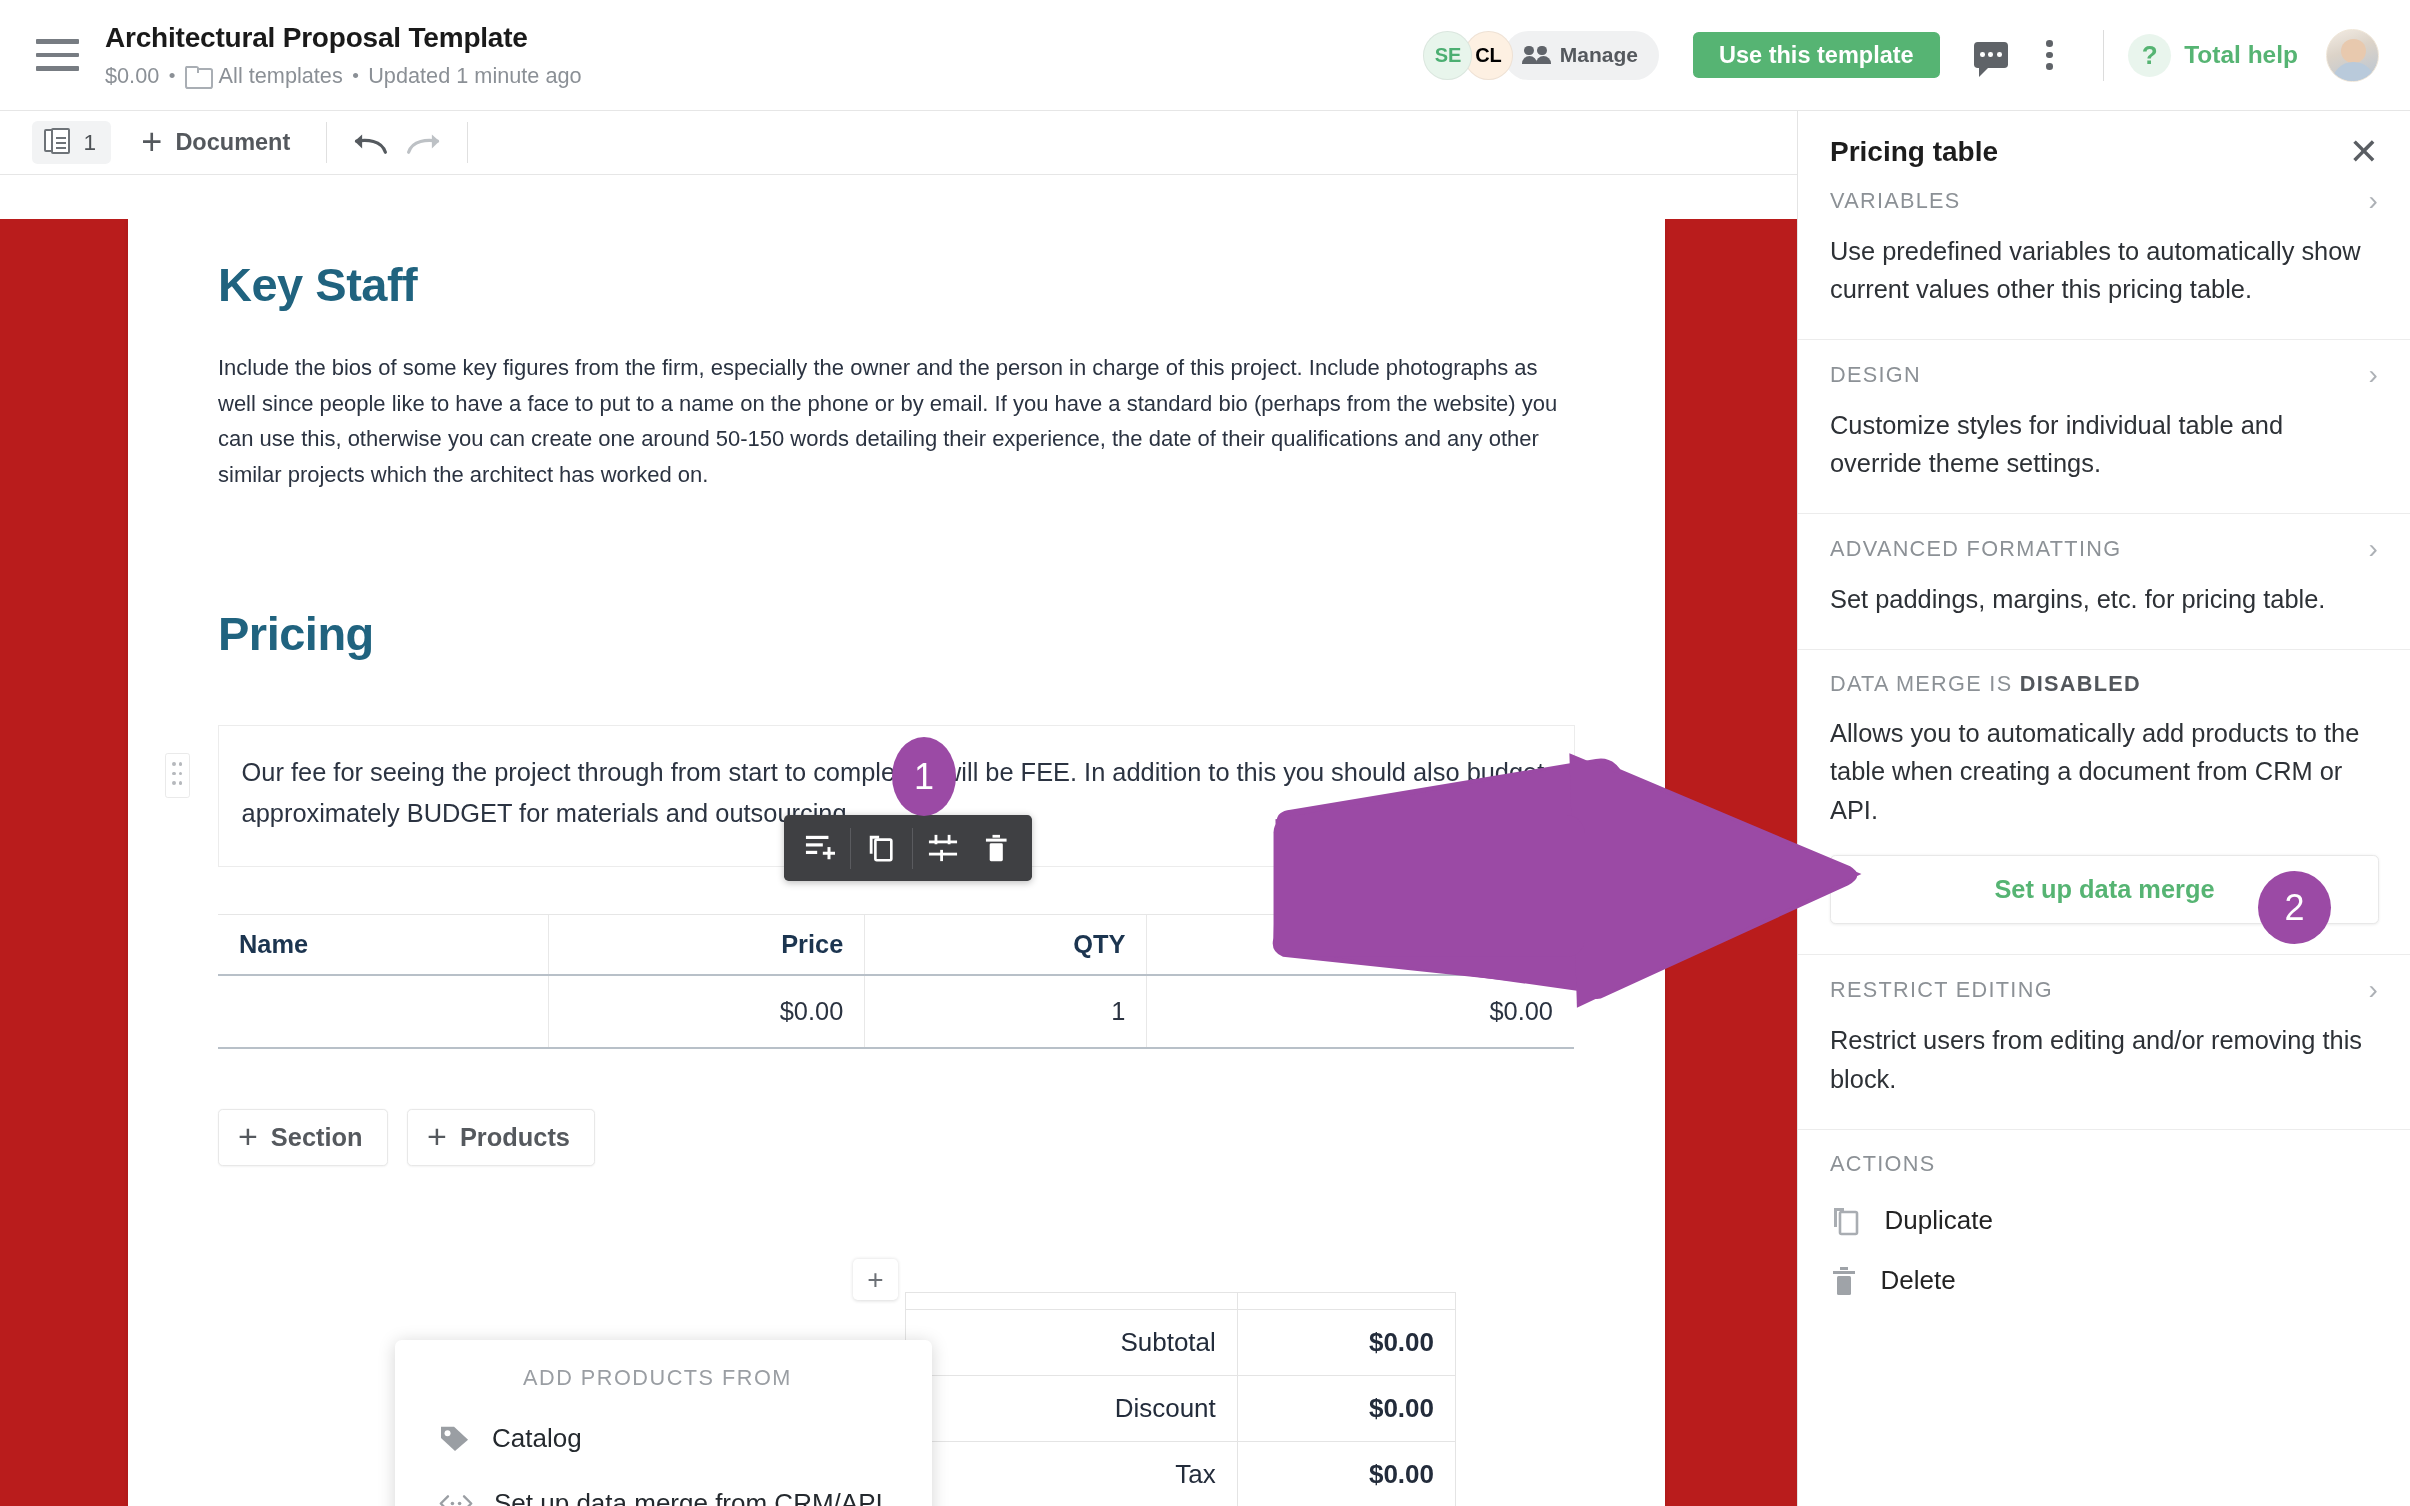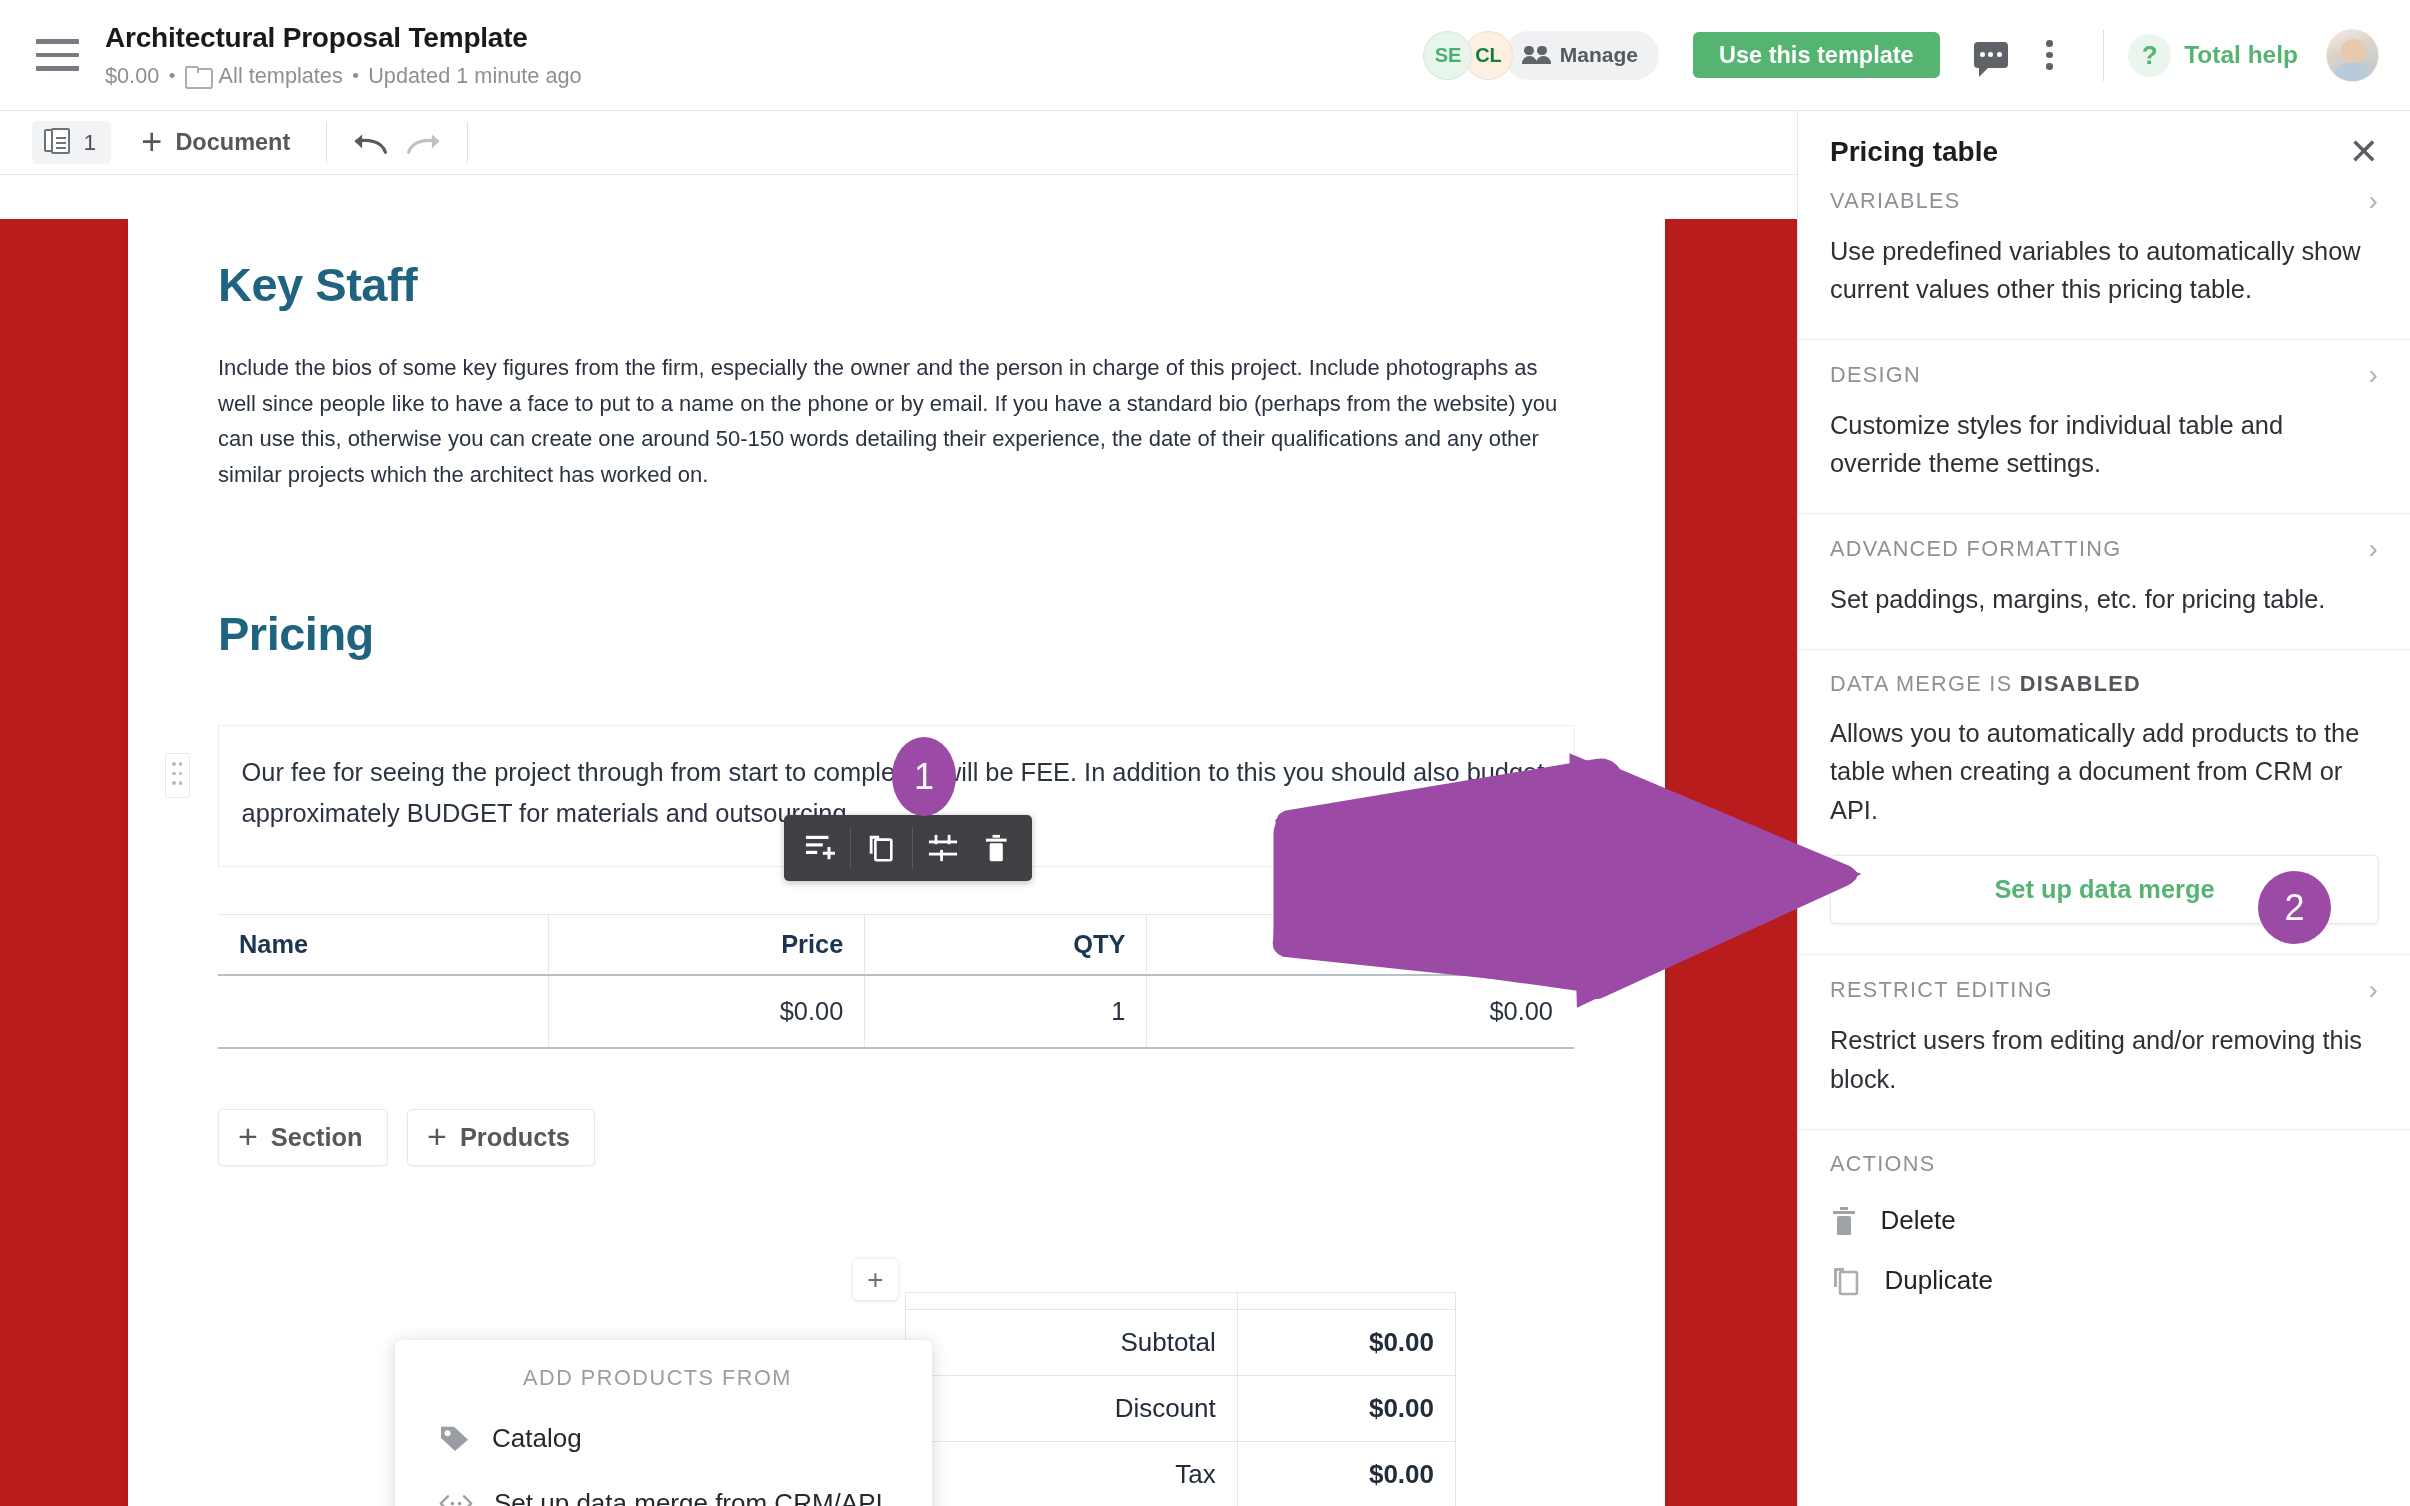--- a/index.html
+++ b/index.html
@@ -47,21 +47,21 @@
 
   .top-right { margin-left: auto; display: flex; align-items: center; padding-right: 32px; }
 
   .avatars { display: flex; align-items: center; }
   .av {
     width: 49px; height: 49px; border-radius: 50%;
     display: flex; align-items: center; justify-content: center;
     font-size: 20px; font-weight: bold; border: 0.9px solid rgba(0,0,0,0.06);
   }
   .av.se { background: #e8f5ec; color: #4caf72; z-index: 3; }
-  .av.cl { background: #fdf0e2; color: #15803d; margin-left: -8.5px; z-index: 2; }
+  .av.cl { background: #fdf0e2; color: #000000; margin-left: -8.5px; z-index: 2; }
   .manage-btn {
     height: 49px; margin-left: -8.5px; background: #f0f1f2; border: none;
     border-radius: 24.5px; padding: 0 21px 0 19px; display: flex; align-items: center;
     gap: 10.4px; font-size: 21px; font-weight: bold; color: #55595e; cursor: pointer;
     font-family: "Liberation Sans", sans-serif;
   }
   .people-ico { display: inline-block; width: 26px; height: 19px; position: relative; }
   .people-ico .h1, .people-ico .h2 { position: absolute; border-radius: 50%; background: #60646a; }
   .people-ico .h1 { width: 9.4px; height: 9.4px; left: 0.9px; top: 0; }
   .people-ico .h2 { width: 9.4px; height: 9.4px; left: 14px; top: 0; }
@@ -580,34 +580,34 @@
       <div class="rp-sec-head">
         <span>RESTRICT EDITING</span>
         <span class="chev">›</span>
       </div>
       <div class="rp-desc">Restrict users from editing and/or removing this block.</div>
     </div>
 
     <div class="rp-section" style="border-bottom:none;">
       <div class="rp-actions-head">ACTIONS</div>
       <div class="rp-action">
+        <svg width="32" height="32" viewBox="0 0 32 32">
+          <path d="M4 3 h10 v3 h-7 v16 h-3 z" fill="#a9adb2"></path>
+          <rect x="10" y="7" width="17" height="22" rx="1.5" fill="none" stroke="#a9adb2" stroke-width="2.6"></rect>
+        </svg>
+        <span>Duplicate</span>
+      </div>
+      <div class="rp-action">
         <svg width="28" height="32" viewBox="0 0 26 32">
           <rect x="2" y="6" width="22" height="3" fill="#9fa3a8"></rect>
           <rect x="9" y="2" width="8" height="3" fill="#9fa3a8"></rect>
           <rect x="6" y="11" width="14" height="19" rx="1.5" fill="#9fa3a8"></rect>
         </svg>
         <span>Delete</span>
       </div>
-      <div class="rp-action">
-        <svg width="32" height="32" viewBox="0 0 32 32">
-          <path d="M4 3 h10 v3 h-7 v16 h-3 z" fill="#a9adb2"></path>
-          <rect x="10" y="7" width="17" height="22" rx="1.5" fill="none" stroke="#a9adb2" stroke-width="2.6"></rect>
-        </svg>
-        <span>Duplicate</span>
-      </div>
     </div>
   </div>
 
   <svg class="big-arrow" width="603" height="311" viewBox="0 0 640 330">
     <path d="M12 108 Q8 92 26 90 L350 36 Q366 33 376 47 L620 150 Q636 160 618 170 L360 288 Q345 296 340 280 L18 246 Q4 240 8 226 Z" fill="#9b4aa5"></path>
     <path d="M10 100 L330 42 L330 282 L14 238 Z" fill="#9b4aa5"></path>
     <path d="M322 30 L632 158 L330 300 Z" fill="#9b4aa5"></path>
     <rect x="8" y="96" width="330" height="150" rx="18" fill="#9b4aa5"></rect>
   </svg>
 

